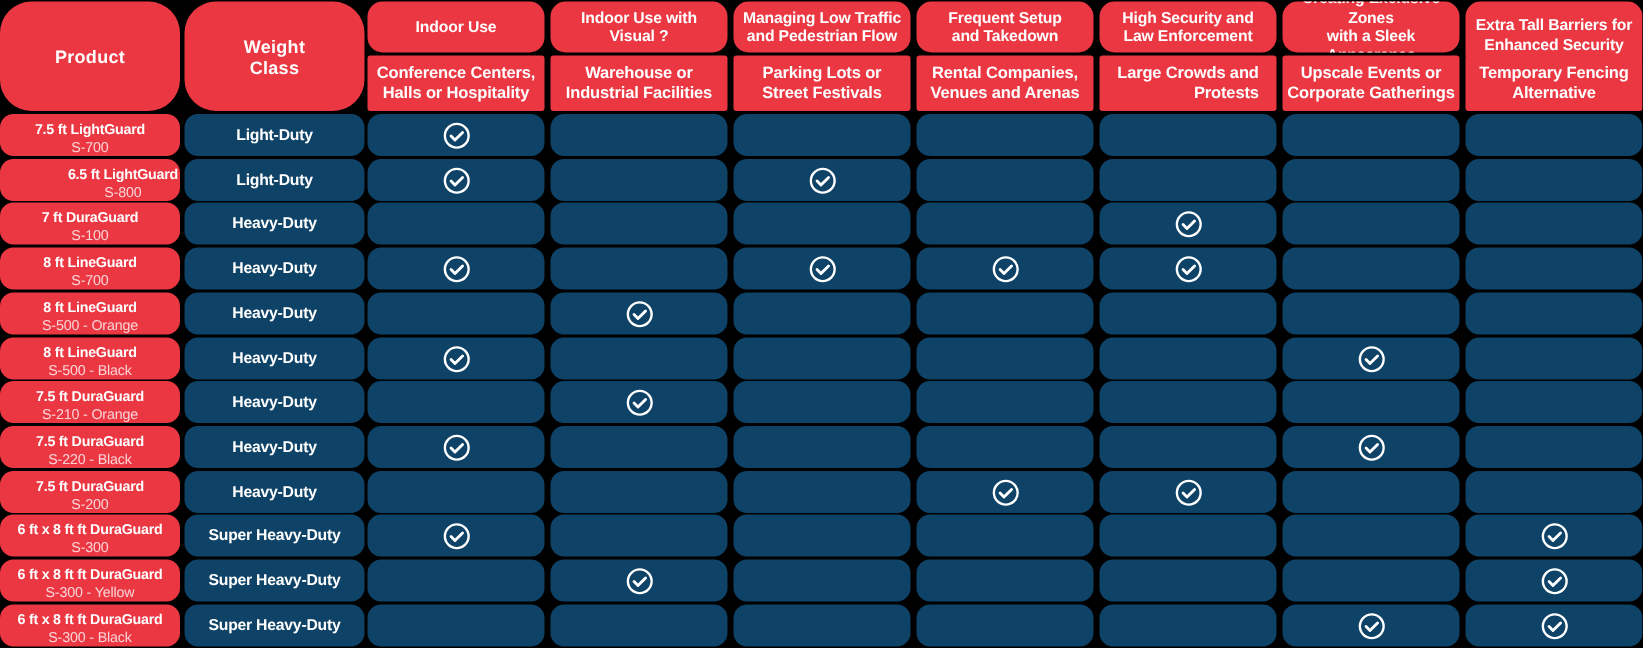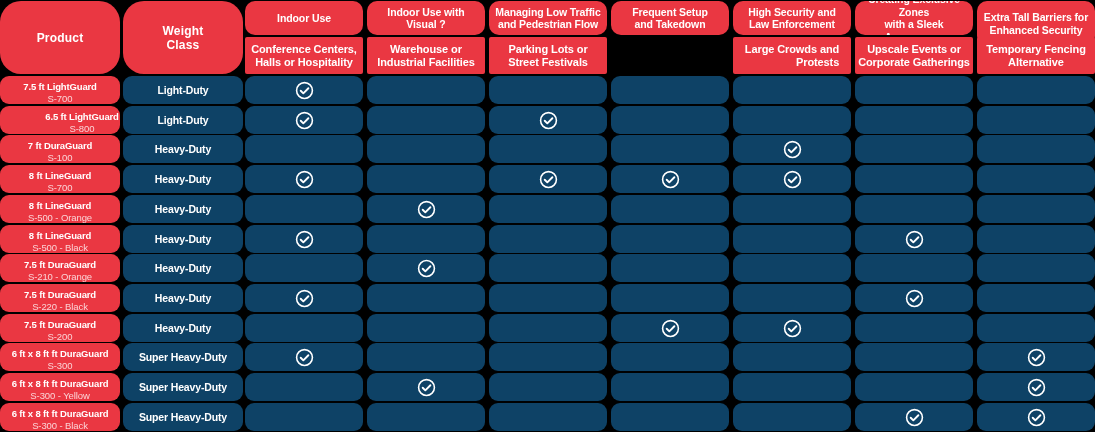--- a/index.html
+++ b/index.html
@@ -134,20 +134,23 @@
     </div>
     <div class="cell hdr-top" style="left: 489px; top: 1px; width: 118px; height: 34px;">
       <span>Managing Low Traffic<br>and Pedestrian Flow</span>
     </div>
     <div class="cell hdr-sub" style="left: 489px; top: 37px; width: 118px; height: 37px;">
       <span>Parking Lots or<br>Street Festivals</span>
     </div>
     <div class="cell hdr-top" style="left: 611px; top: 1px; width: 118px; height: 34px;">
       <span>Frequent Setup<br>and Takedown</span>
     </div>
+    <div class="cell hdr-sub" style="left: 611px; top: 37px; width: 118px; height: 37px;">
+      <span>Rental Companies,<br>Venues and Arenas</span>
+    </div>
     <div class="cell hdr-top" style="left: 733px; top: 1px; width: 118px; height: 34px;">
       <span>High Security and<br>Law Enforcement</span>
     </div>
     <div class="cell hdr-sub" style="left: 733px; top: 37px; width: 118px; height: 37px; text-align: right;">
       <span>Large Crowds and<br>Protests</span>
     </div>
     <div class="cell hdr-top" style="left: 855px; top: 1px; width: 118px; height: 34px;">
       <span>Creating Exclusive Zones<br>with a Sleek Appearance</span>
     </div>
     <div class="cell hdr-sub" style="left: 855px; top: 37px; width: 118px; height: 37px; justify-content: center;">

